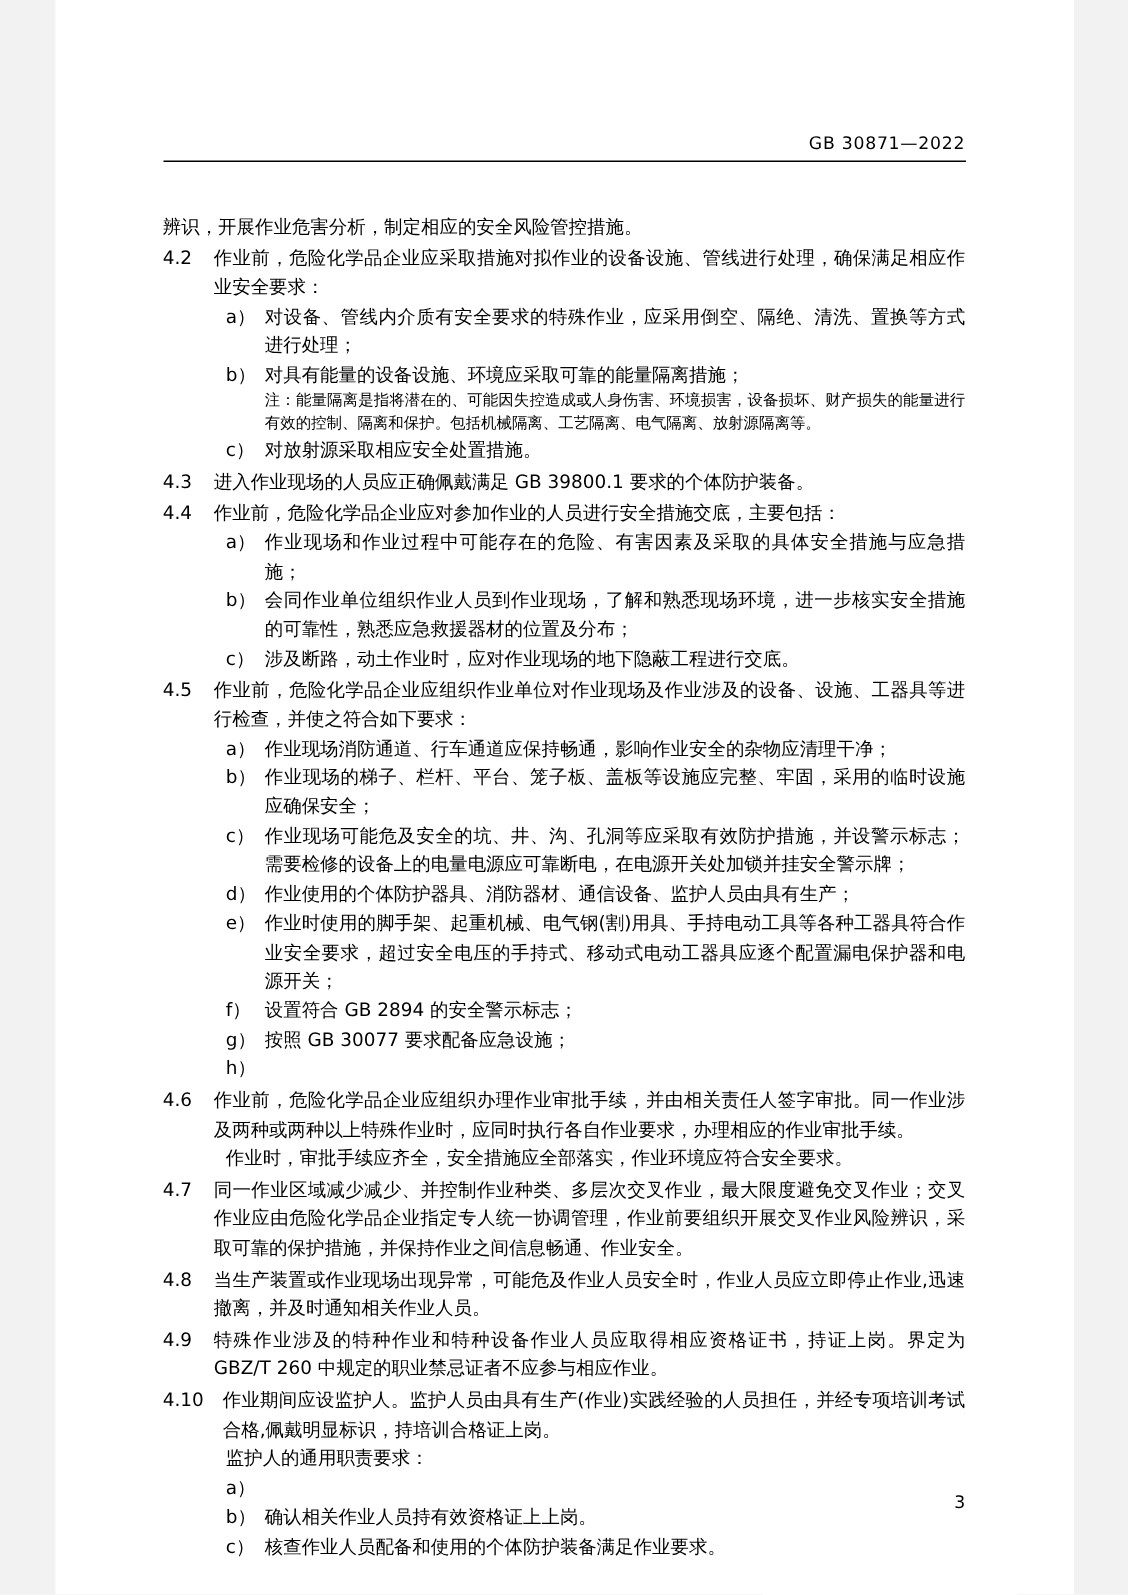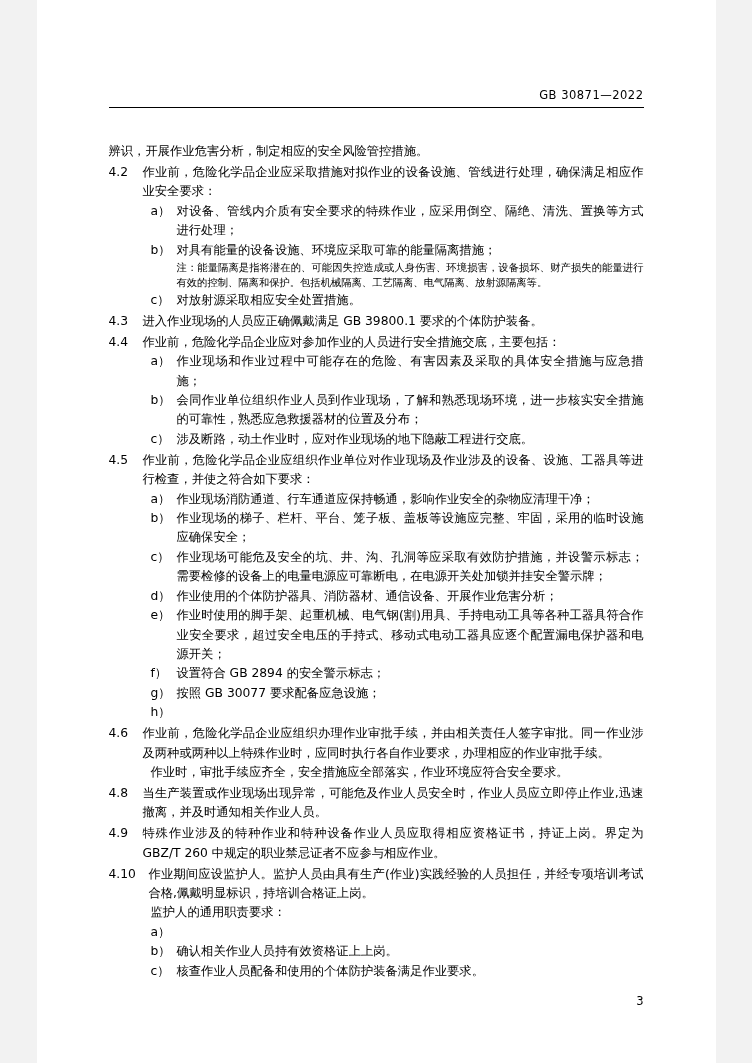--- a/index.html
+++ b/index.html
@@ -164,21 +164,21 @@
       <div class="li">
         <div class="mark">b）</div>
         <div class="txt">作业现场的梯子、栏杆、平台、笼子板、盖板等设施应完整、牢固，采用的临时设施应确保安全；</div>
       </div>
       <div class="li">
         <div class="mark">c）</div>
         <div class="txt">作业现场可能危及安全的坑、井、沟、孔洞等应采取有效防护措施，并设警示标志；需要检修的设备上的电量电源应可靠断电，在电源开关处加锁并挂安全警示牌；</div>
       </div>
       <div class="li">
         <div class="mark">d）</div>
-        <div class="txt">作业使用的个体防护器具、消防器材、通信设备、开展作业危害分析；</div>
+        <div class="txt">作业使用的个体防护器具、消防器材、通信设备、监护人员由具有生产；</div>
       </div>
       <div class="li">
         <div class="mark">e）</div>
         <div class="txt">作业时使用的脚手架、起重机械、电气钢(割)用具、手持电动工具等各种工器具符合作业安全要求，超过安全电压的手持式、移动式电动工器具应逐个配置漏电保护器和电源开关；</div>
       </div>
       <div class="li">
         <div class="mark">f）</div>
         <div class="txt">设置符合 GB 2894 的安全警示标志；</div>
       </div>
       <div class="li">
@@ -189,20 +189,24 @@
         <div class="mark">h）</div>
       </div>
     </div>
 
     <div class="clause">
       <div class="num">4.6</div>
       <div class="body">作业前，危险化学品企业应组织办理作业审批手续，并由相关责任人签字审批。同一作业涉及两种或两种以上特殊作业时，应同时执行各自作业要求，办理相应的作业审批手续。</div>
     </div>
     <div class="para indent-para">作业时，审批手续应齐全，安全措施应全部落实，作业环境应符合安全要求。</div>
 
+    <div class="clause">
+      <div class="num">4.7</div>
+      <div class="body">同一作业区域减少减少、并控制作业种类、多层次交叉作业，最大限度避免交叉作业；交叉作业应由危险化学品企业指定专人统一协调管理，作业前要组织开展交叉作业风险辨识，采取可靠的保护措施，并保持作业之间信息畅通、作业安全。</div>
+    </div>
 
     <div class="clause">
       <div class="num">4.8</div>
       <div class="body">当生产装置或作业现场出现异常，可能危及作业人员安全时，作业人员应立即停止作业,迅速撤离，并及时通知相关作业人员。</div>
     </div>
 
     <div class="clause">
       <div class="num">4.9</div>
       <div class="body">特殊作业涉及的特种作业和特种设备作业人员应取得相应资格证书，持证上岗。界定为 GBZ/T 260 中规定的职业禁忌证者不应参与相应作业。</div>
     </div>

